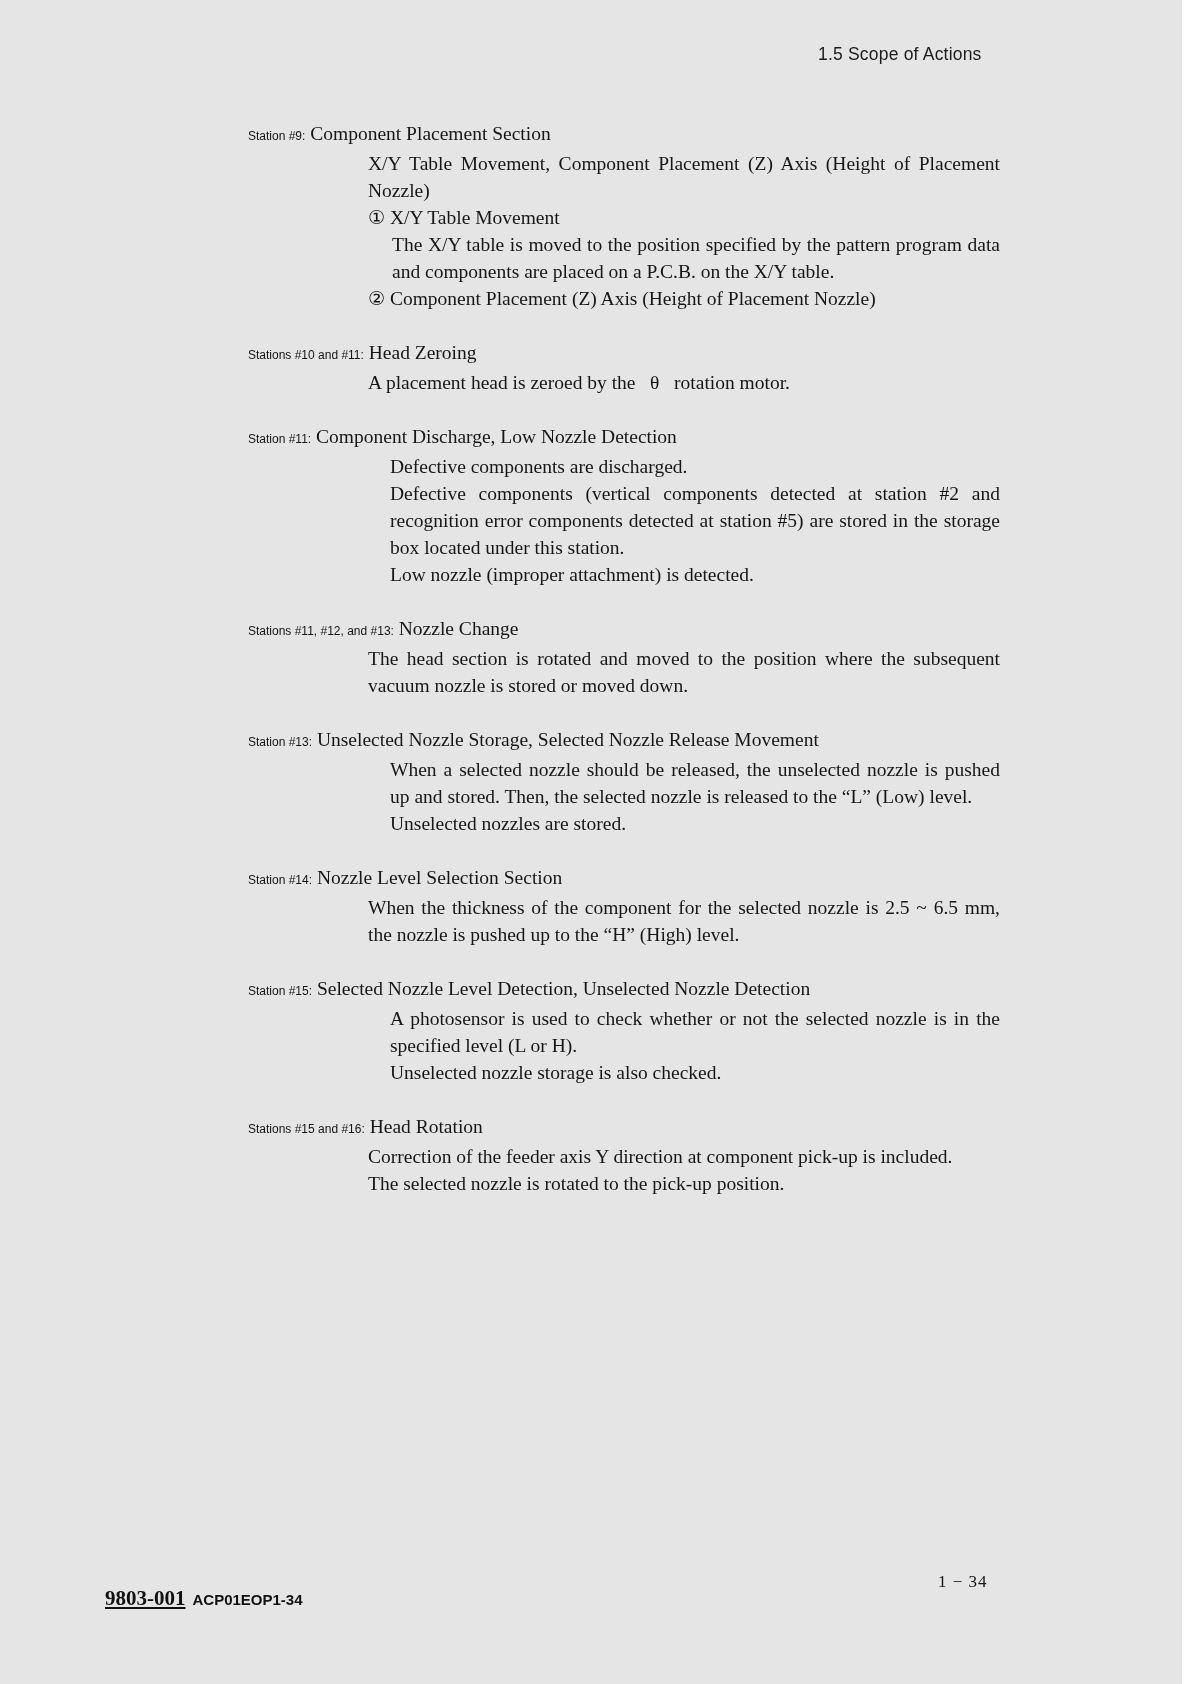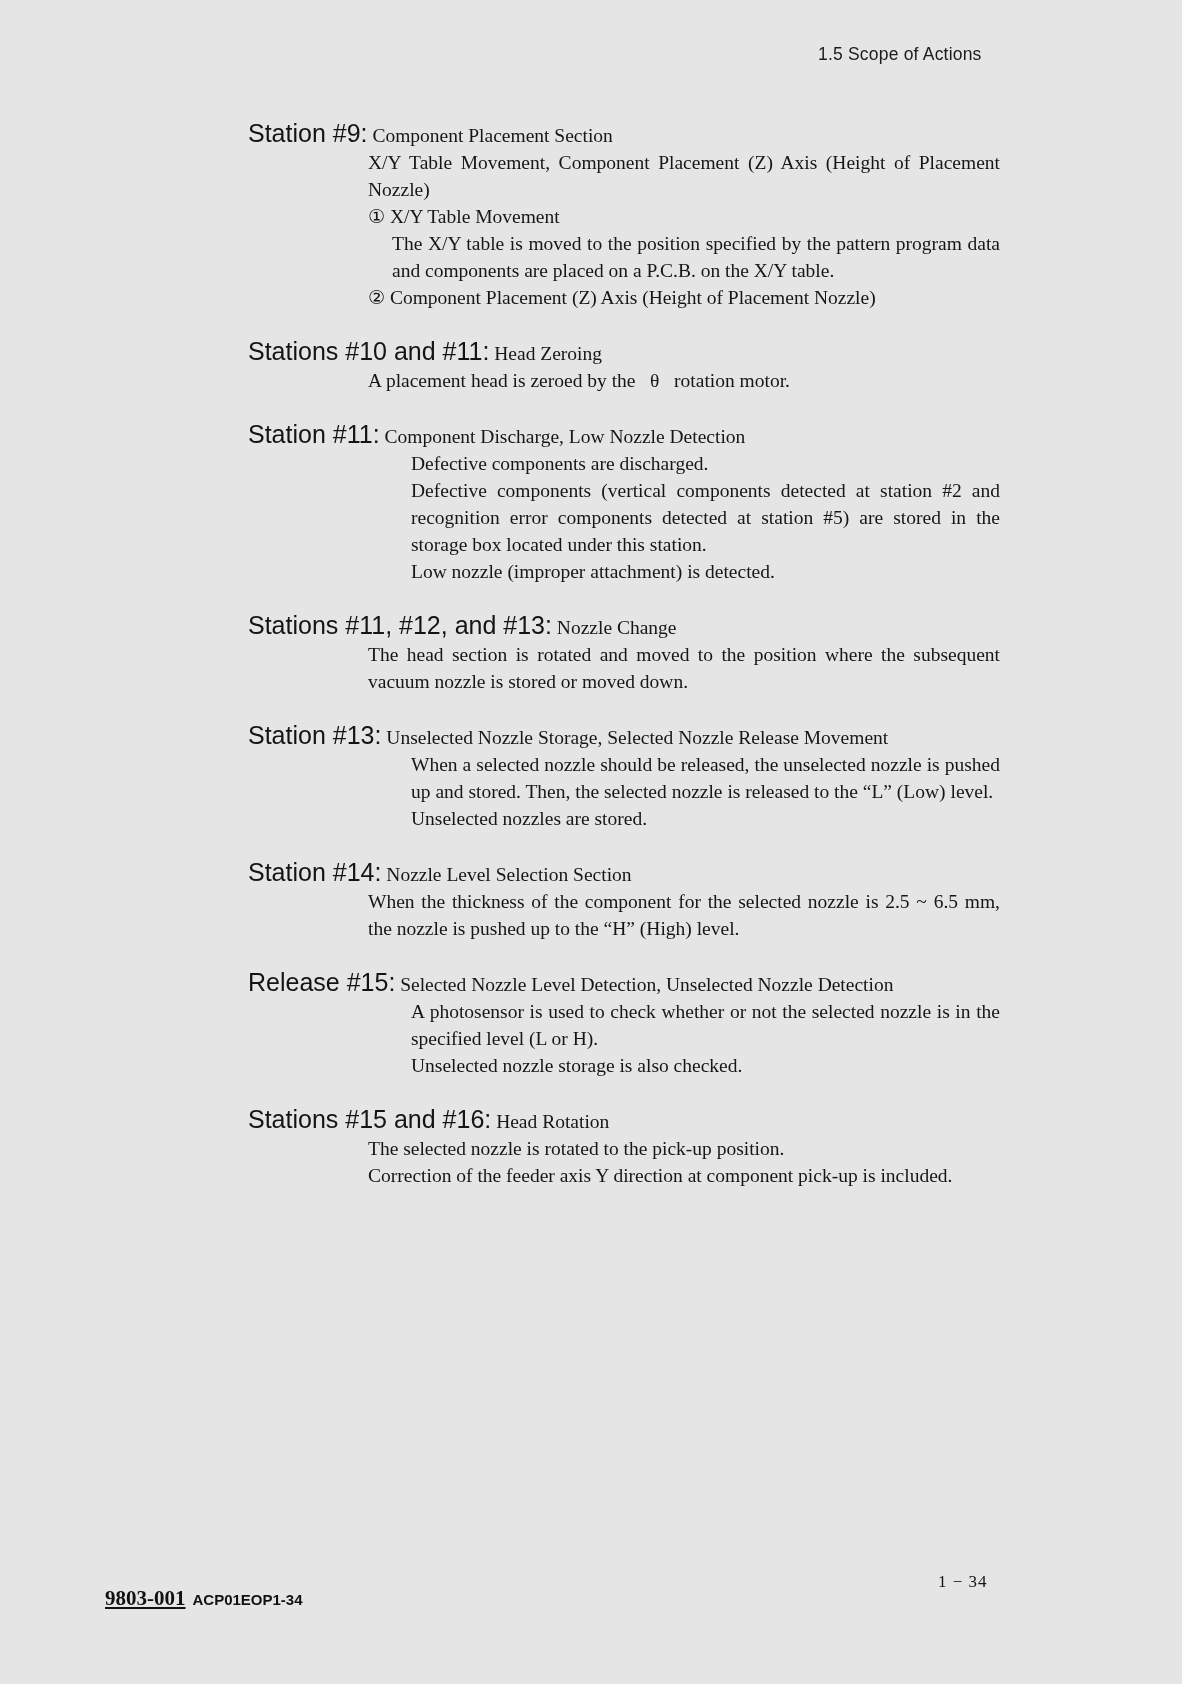--- a/index.html
+++ b/index.html
@@ -28,21 +28,21 @@
     width: 752px;
   }
   .station-section { margin-bottom: 27px; }
   .section-head {
     font-size: 19.5px;
     line-height: 27px;
     white-space: nowrap;
   }
   .station-label {
     font-family: "Liberation Sans", "DejaVu Sans", sans-serif;
-    font-size: 25px;
+    font-size: 12px;
     color: #141414;
   }
   .station-title { font-size: 19.5px; }
   .section-body { margin-left: 120px; }
   .para {
     margin: 0;
     font-size: 19.5px;
     line-height: 27px;
     text-align: justify;
   }
@@ -60,21 +60,21 @@
     flex: 0 0 22px;
     width: 22px;
     padding-top: 9px;
   }
   .bullet-dot {
     width: 8px;
     height: 8px;
     border-radius: 50%;
     background: #151515;
   }
-  .bullet-text { flex: 1; min-width: 0; margin-left: 21px; }
+  .bullet-text { flex: 1; min-width: 0; }
   .footer-left {
     position: absolute;
     left: 105px;
     top: 1586px;
     white-space: nowrap;
   }
   .doc-code {
     font-family: "Liberation Serif", "DejaVu Serif", serif;
     font-size: 21px;
     font-weight: bold;
@@ -166,41 +166,41 @@
           </div>
         </div>
       </section>
       <section class="station-section">
         <div class="section-head"><span class="station-label">Station #14:</span> <span class="station-title">Nozzle Level Selection Section</span></div>
         <div class="section-body">
           <p class="para">When the thickness of the component for the selected nozzle is 2.5 ~ 6.5 mm, the nozzle is pushed up to the “H” (High) level.</p>
         </div>
       </section>
       <section class="station-section">
-        <div class="section-head"><span class="station-label">Release #15:</span> <span class="station-title">Selected Nozzle Level Detection, Unselected Nozzle Detection</span></div>
+        <div class="section-head"><span class="station-label">Station #15:</span> <span class="station-title">Selected Nozzle Level Detection, Unselected Nozzle Detection</span></div>
         <div class="section-body">
           <div class="bullet-item">
             <span class="bullet-marker"><span class="bullet-dot"></span></span>
             <div class="bullet-text">
               <p class="para">A photosensor is used to check whether or not the selected nozzle is in the specified level (L or H).</p>
             </div>
           </div>
           <div class="bullet-item">
             <span class="bullet-marker"><span class="bullet-dot"></span></span>
             <div class="bullet-text">
               <p class="para">Unselected nozzle storage is also checked.</p>
             </div>
           </div>
         </div>
       </section>
       <section class="station-section">
         <div class="section-head"><span class="station-label">Stations #15 and #16:</span> <span class="station-title">Head Rotation</span></div>
         <div class="section-body">
+          <p class="para">Correction of the feeder axis Y direction at component pick-up is included.</p>
           <p class="para">The selected nozzle is rotated to the pick-up position.</p>
-          <p class="para">Correction of the feeder axis Y direction at component pick-up is included.</p>
         </div>
       </section>
     </main>
 
   <div class="footer-left">
     <span class="doc-code">9803-001</span><span class="doc-sub">ACP01EOP1-34</span>
   </div>
   <div class="footer-right">1 − 34</div>
 </div>
 

